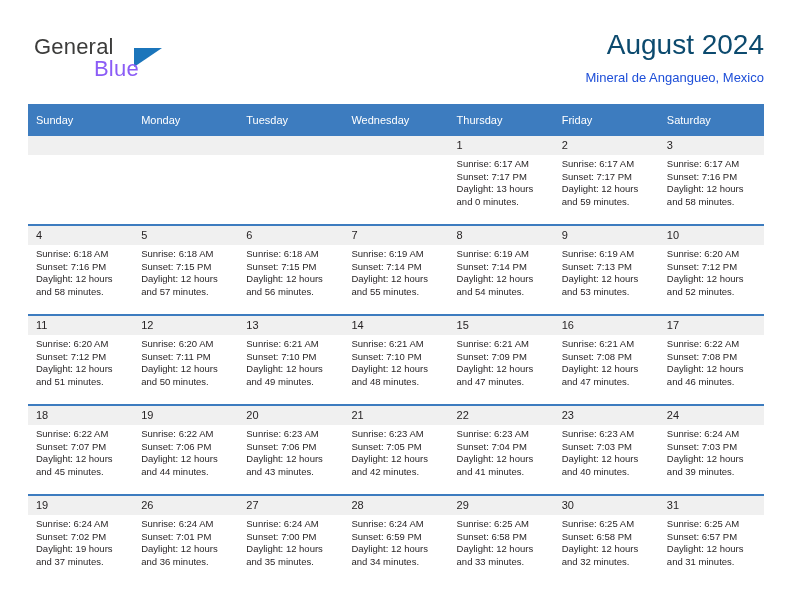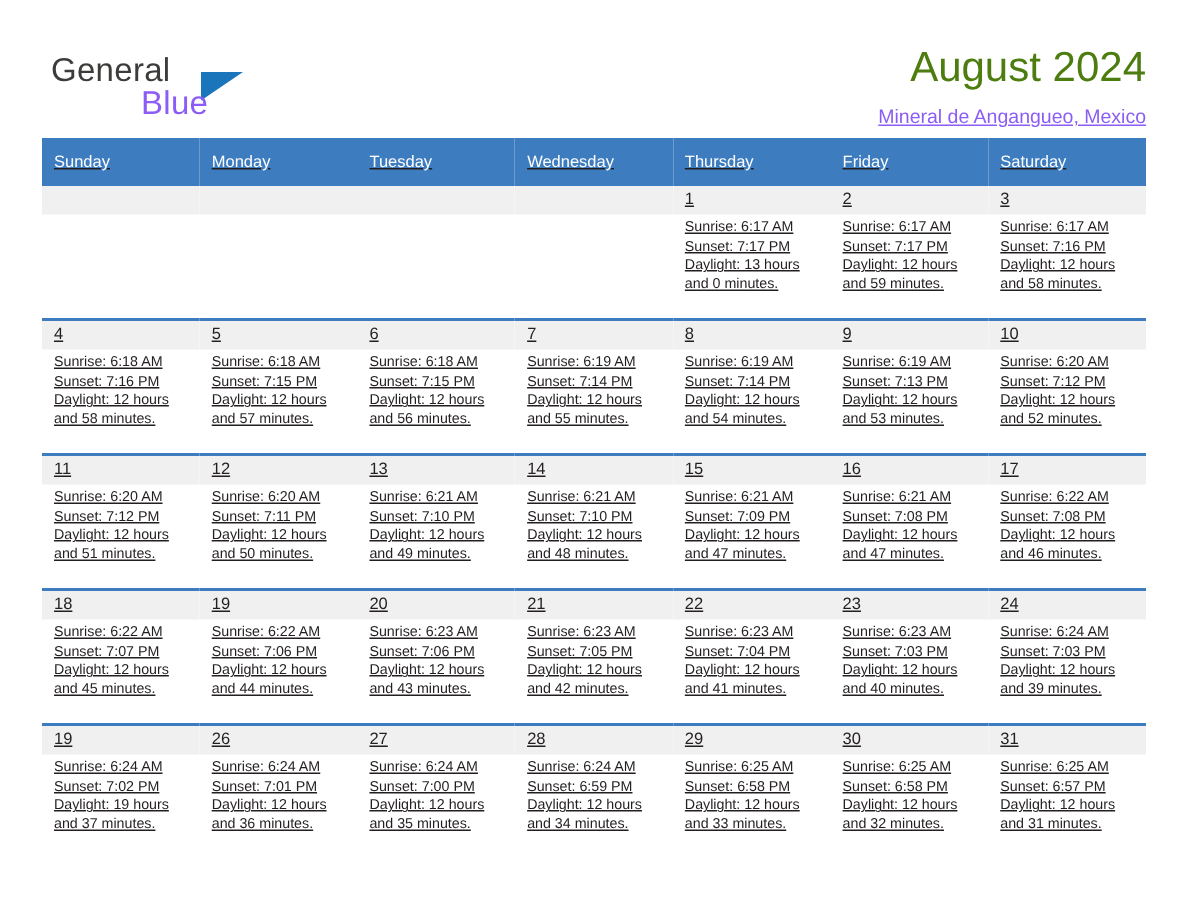--- a/index.html
+++ b/index.html
@@ -66,42 +66,40 @@
 
   .title-wrap {
     position: absolute;
     right: 0;
     top: 0;
     text-align: right;
   }
   .cal-title {
     font-size: 28px;
     font-weight: normal;
-    color: #4d7c0f;
+    color: #0c4a6e;
     line-height: 34px;
     white-space: nowrap;
   }
   .cal-subtitle {
     margin-top: 8px;
     font-size: 13px;
-    color: #8b5cf6;
+    color: #1d4ed8;
     line-height: 16px;
     white-space: nowrap;
-    text-decoration: underline;
   }
 
   
   .calendar {
     position: absolute;
     left: 28px;
-    top: 92px;
+    top: 104px;
     width: 736px;
     border-collapse: collapse;
     table-layout: fixed;
-    text-decoration: underline;
   }
   .calendar th {
     background: #3d7cbf;
     color: #ffffff;
     font-size: 11px;
     font-weight: normal;
     text-align: left;
     padding: 6px 0 6px 8px;
     height: 20px;
     vertical-align: middle;

